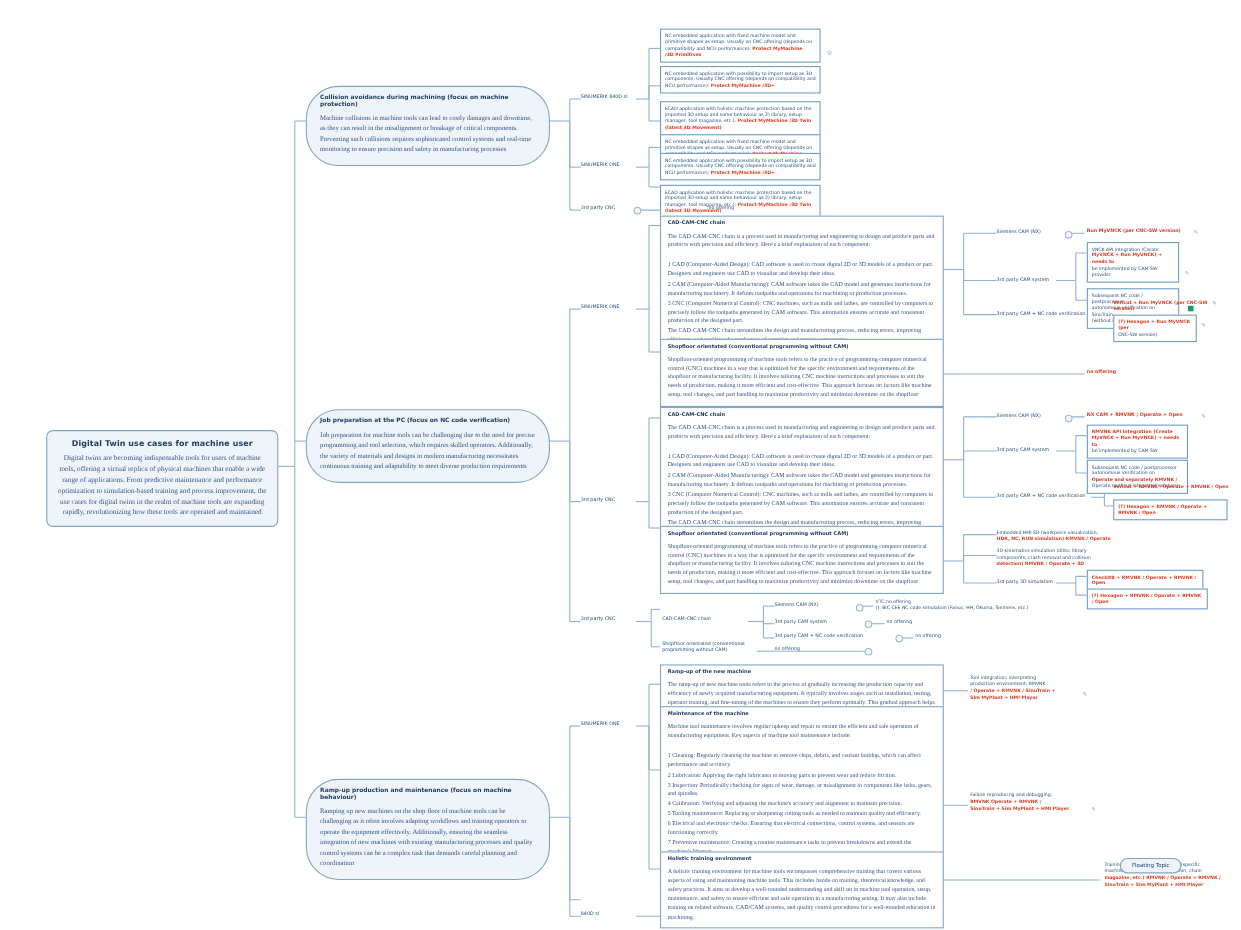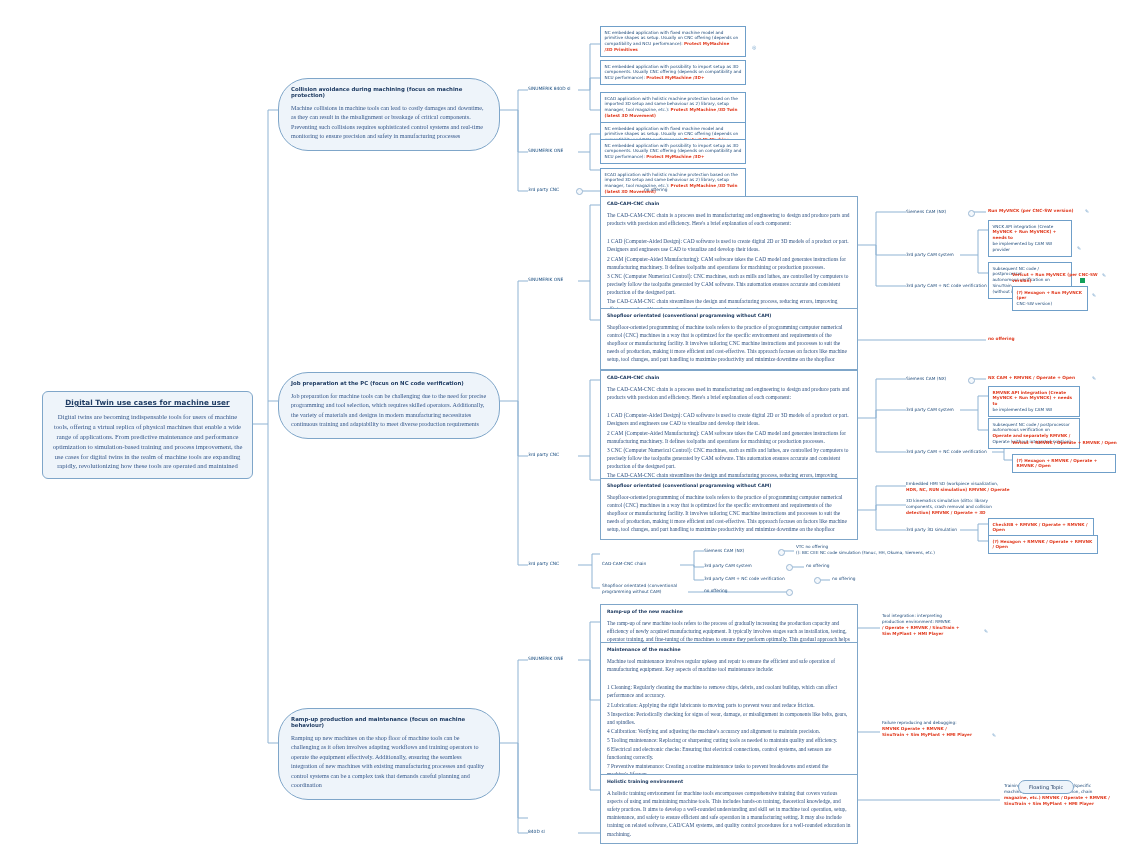--- a/index.html
+++ b/index.html
@@ -8,21 +8,21 @@
   #canvas{position:absolute;left:0;top:0;width:1128px;height:845px;}
   svg.links{position:absolute;left:0;top:0;width:1128px;height:845px;pointer-events:none;}
 
   
   .node{position:absolute;box-sizing:border-box;}
 
   .central{
     border:1px solid #7fa6c9;border-radius:6px;background:#eef4fa;
     padding:6px 8px 7px 8px;text-align:center;}
   .central .ttl{font-family:"DejaVu Sans",sans-serif;font-weight:bold;font-size:7.2px;
-    color:#1f3c63;letter-spacing:.1px;margin-bottom:5px;text-decoration:underline;}
+    color:#1f3c63;letter-spacing:.1px;margin-bottom:5px;}
   .central .bd{font-size:6.6px;line-height:1.5;color:#35578a;}
 
   .mainnode{
     border:1px solid #7fa6c9;border-radius:30px;background:#eef4fa;
     padding:7px 12px 8px 12px;}
   .mainnode .ttl{font-family:"DejaVu Sans",sans-serif;font-weight:bold;font-size:5.4px;
     color:#1f3c63;margin-bottom:6px;}
   .mainnode .bd{font-size:6.1px;line-height:1.55;color:#35578a;text-align:left;}
 
   

